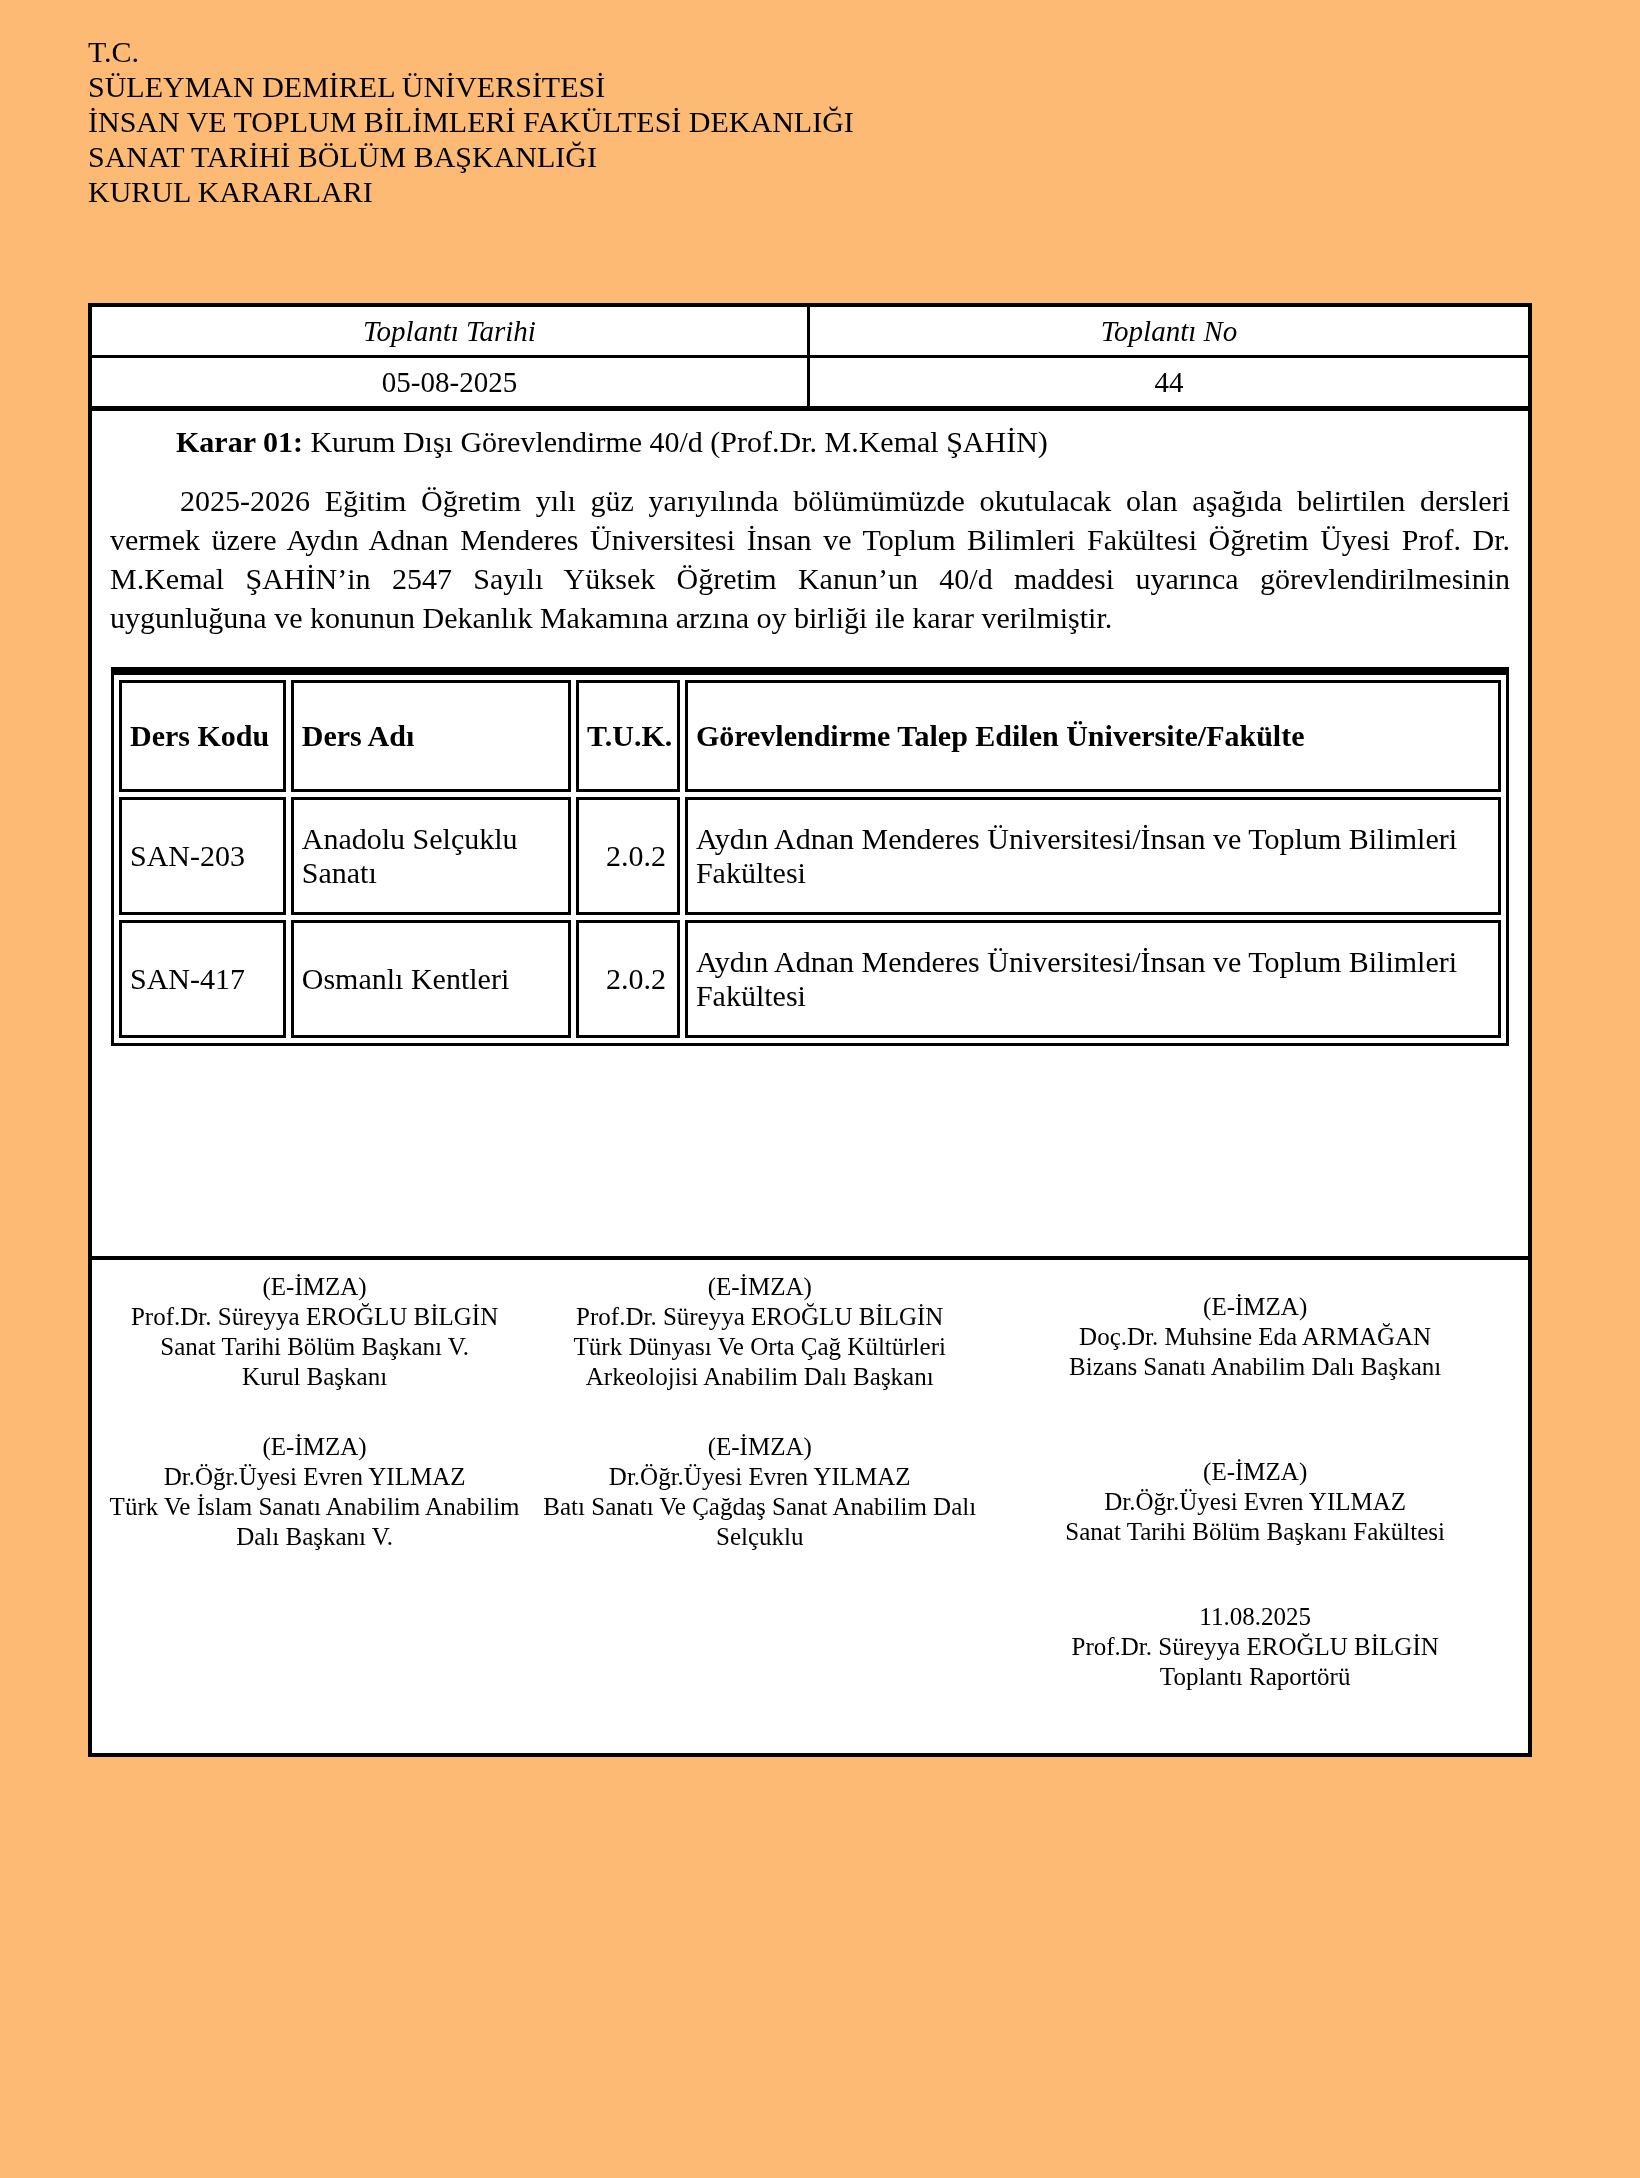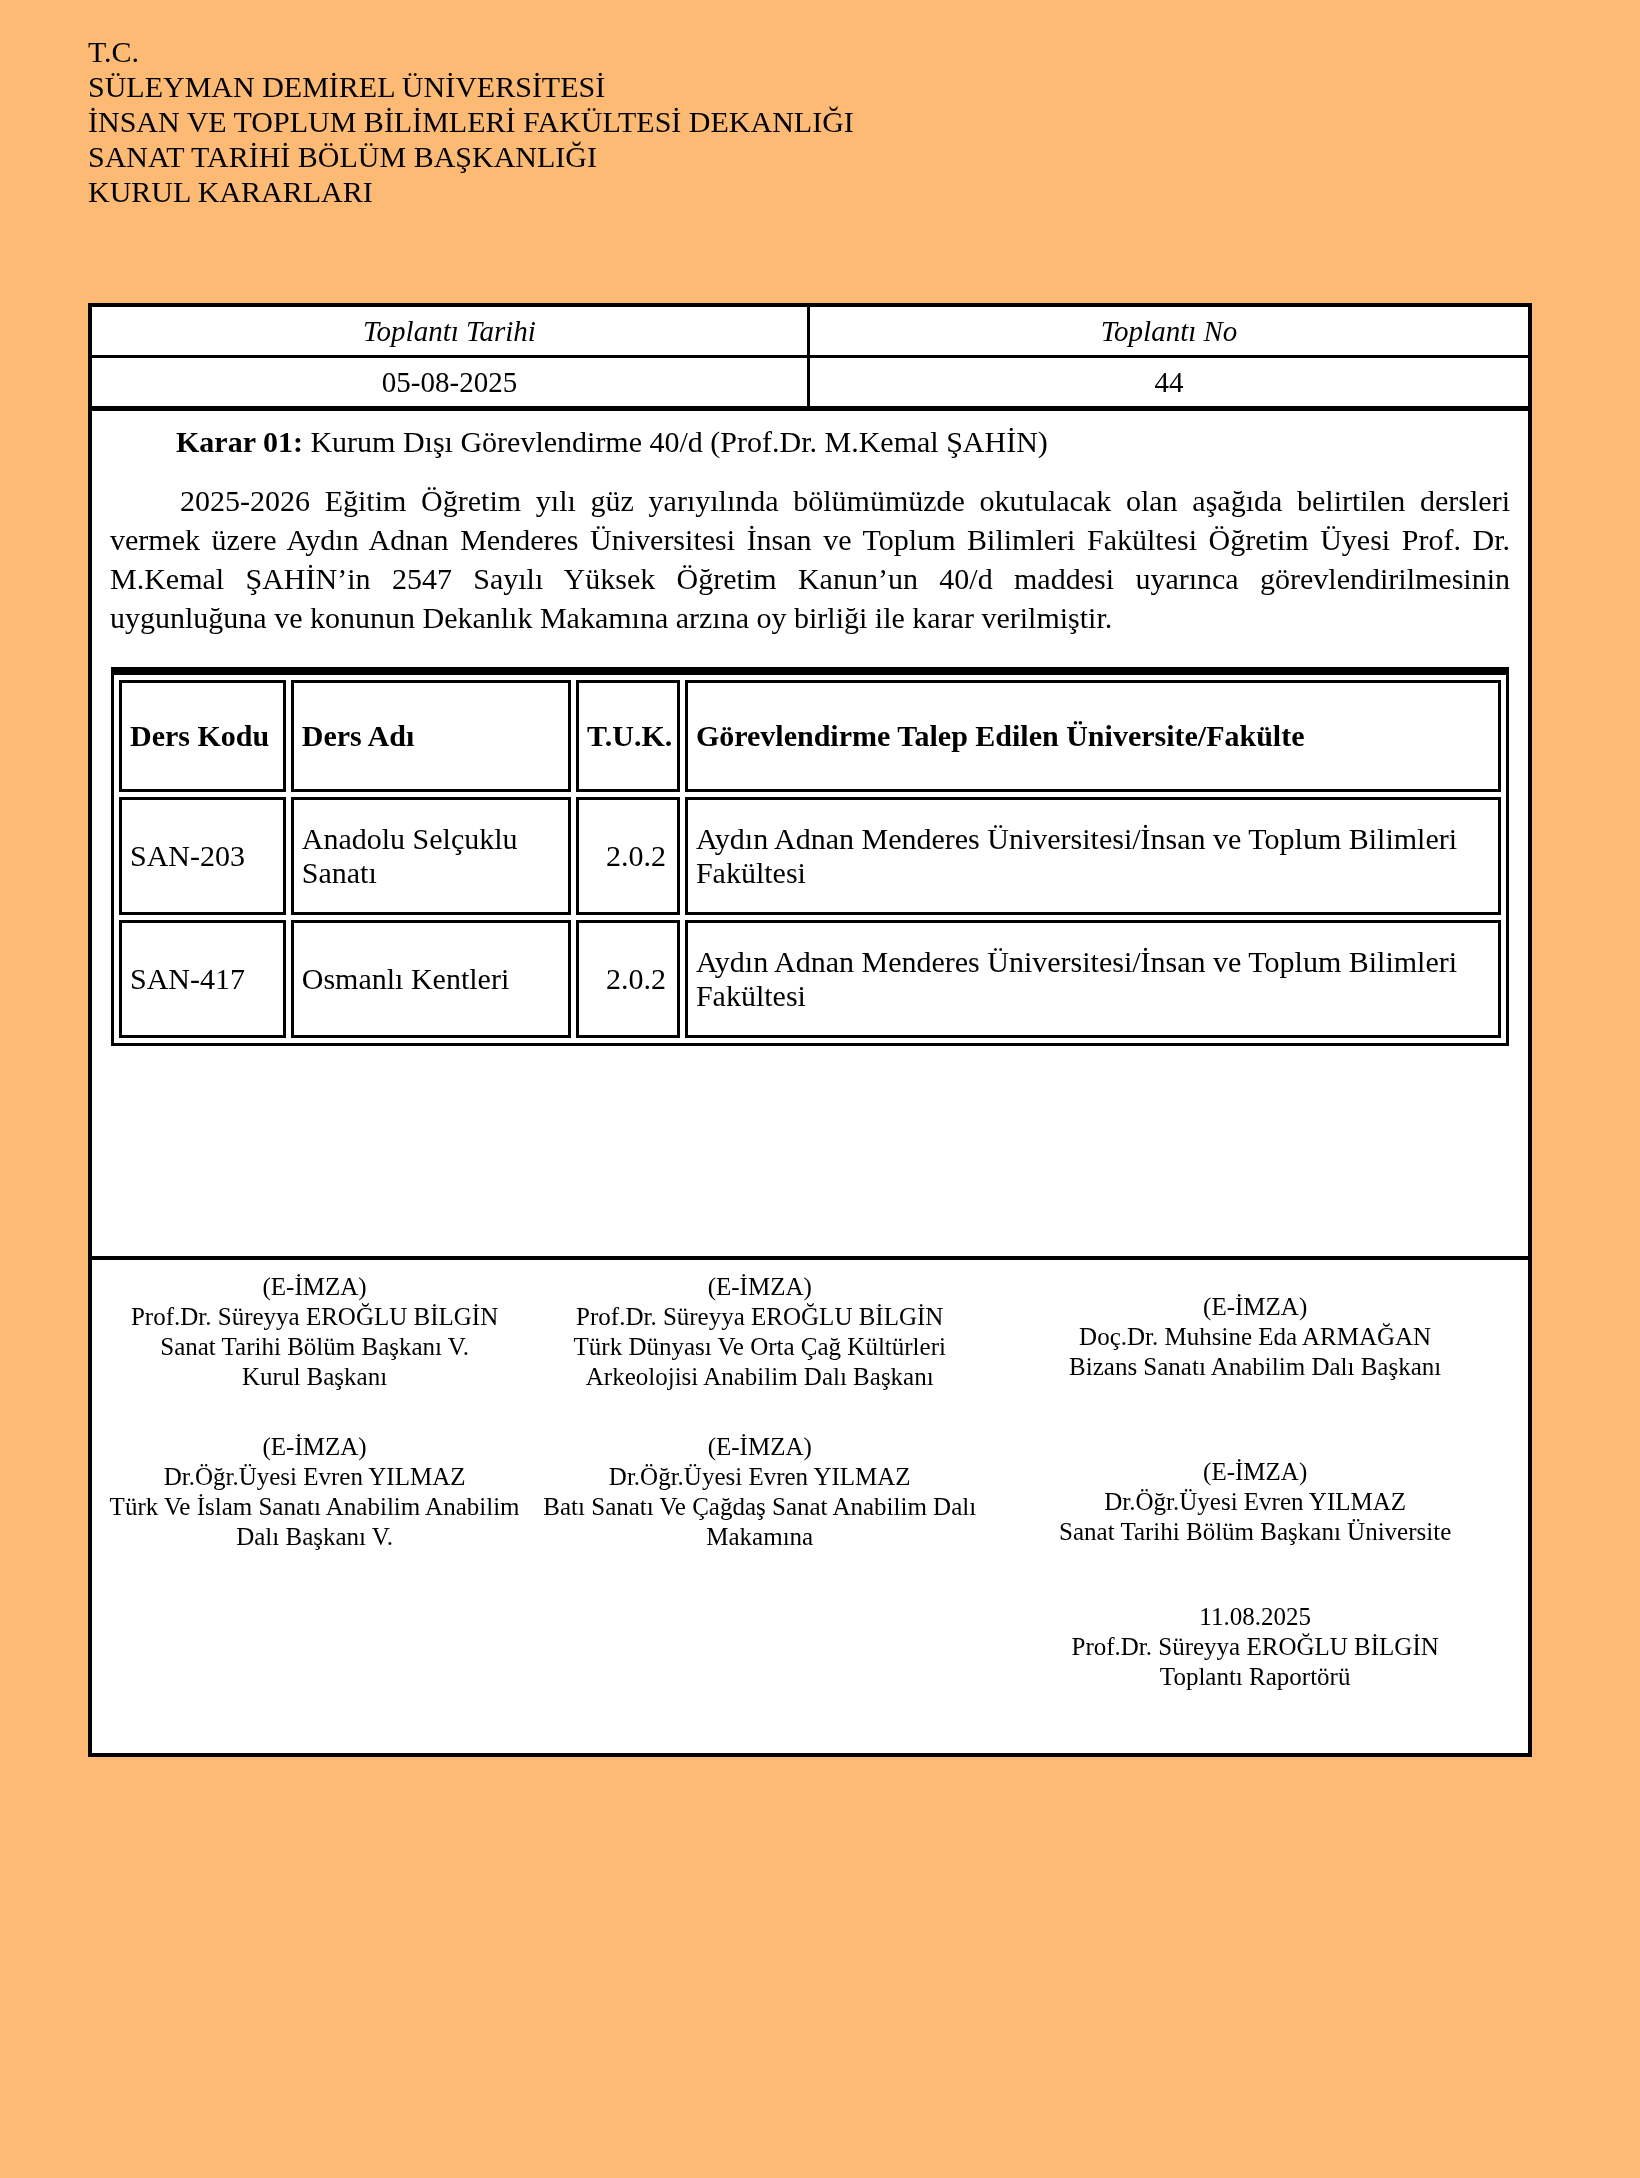--- a/index.html
+++ b/index.html
@@ -191,27 +191,27 @@
         <div>(E-İMZA)</div>
         <div>Dr.Öğr.Üyesi Evren YILMAZ</div>
         <div>Türk Ve İslam Sanatı Anabilim Anabilim</div>
         <div>Dalı Başkanı V.</div>
       </div>
 
       <div class="sig-block pos-r2c2">
         <div>(E-İMZA)</div>
         <div>Dr.Öğr.Üyesi Evren YILMAZ</div>
         <div>Batı Sanatı Ve Çağdaş Sanat Anabilim Dalı</div>
-        <div>Makamına</div>
+        <div>Selçuklu</div>
       </div>
 
       <div class="sig-block offset2 pos-r2c3">
         <div>(E-İMZA)</div>
         <div>Dr.Öğr.Üyesi Evren YILMAZ</div>
-        <div>Sanat Tarihi Bölüm Başkanı Üniversite</div>
+        <div>Sanat Tarihi Bölüm Başkanı Fakültesi</div>
       </div>
 
       <div class="sig-block pos-r3c3">
         <div>11.08.2025</div>
         <div>Prof.Dr. Süreyya EROĞLU BİLGİN</div>
         <div>Toplantı Raportörü</div>
       </div>
 
     </div>
   </div>

